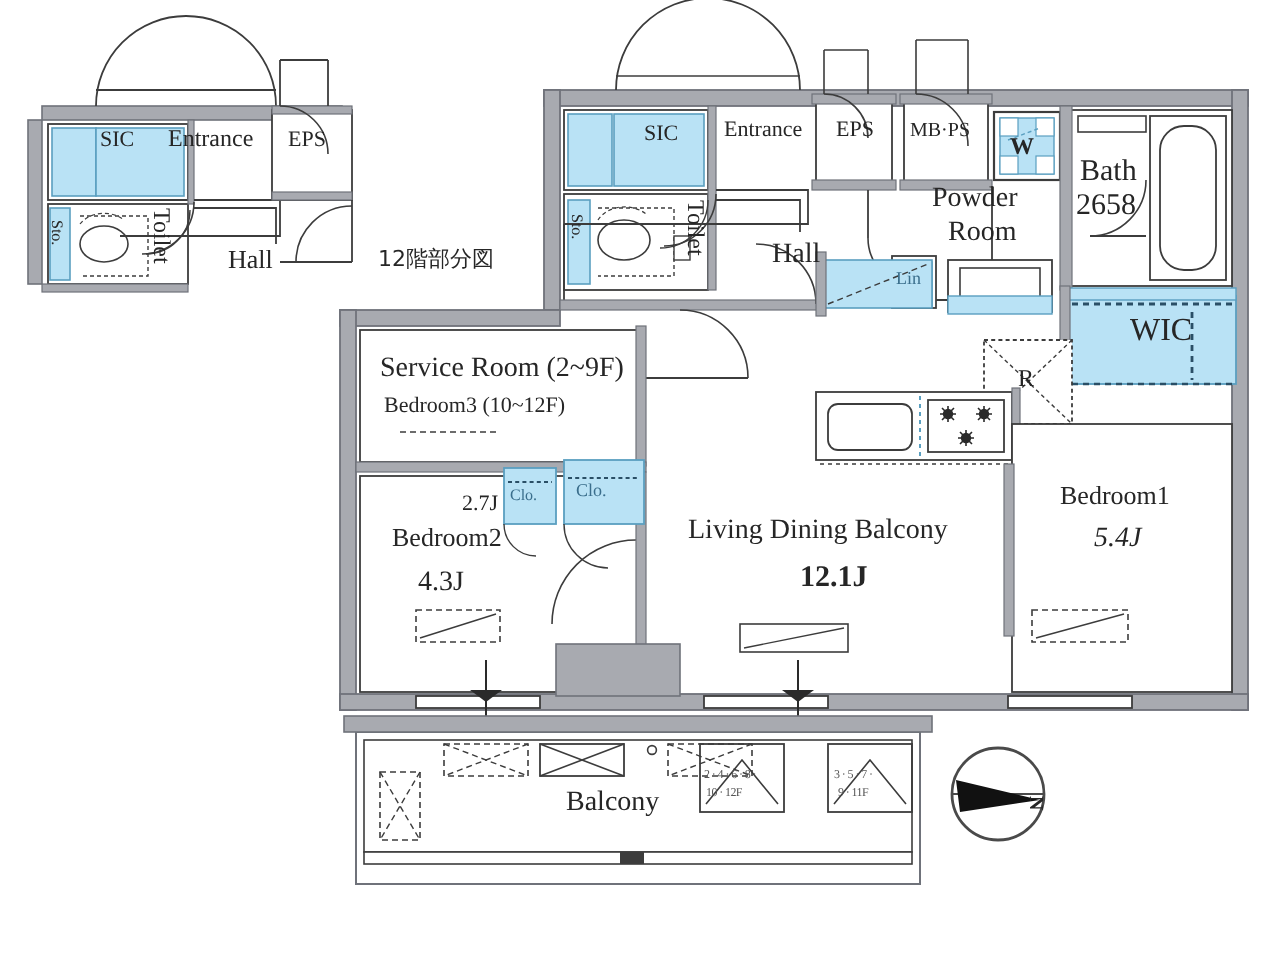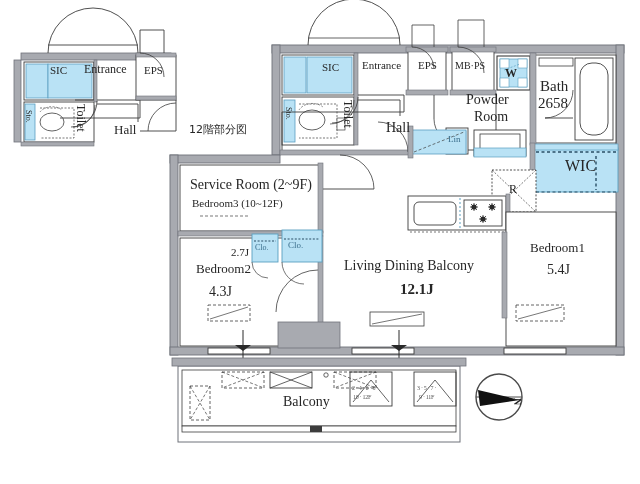--- a/index.html
+++ b/index.html
@@ -303,21 +303,21 @@
 <div class="lbl" style="left:192px;top:197px;font-size:11px;">Bedroom3 (10~12F)</div>
 <div class="lbl" style="left:231px;top:210px;font-size:11px;margin-top:36px;">2.7J</div>
 
 <div class="lbl" style="left:196px;top:261px;font-size:13px;">Bedroom2</div>
 <div class="lbl" style="left:209px;top:284px;font-size:14px;">4.3J</div>
 
 <div class="lbl" style="left:344px;top:258px;font-size:14px;">Living Dining Balcony</div>
 <div class="lbl" style="left:400px;top:281px;font-size:15px;font-weight:bold;">12.1J</div>
 
 <div class="lbl" style="left:530px;top:240px;font-size:13px;">Bedroom1</div>
-<div class="lbl" style="left:547px;top:262px;font-size:14px;">5.4J</div>
+<div class="lbl" style="left:547px;top:262px;font-size:14px;font-style:italic;">5.4J</div>
 
 <div class="lbl" style="left:283px;top:394px;font-size:14px;">Balcony</div>
 
 <div class="lbl tiny" style="left:352px;top:385px;">2 · 4 · 6 · 8 ·</div>
 <div class="lbl tiny" style="left:353px;top:394px;">10 · 12F</div>
 <div class="lbl tiny" style="left:417px;top:385px;">3 · 5 · 7 ·</div>
 <div class="lbl tiny" style="left:419px;top:394px;">9 · 11F</div>
 
 <div class="lbl" style="left:523px;top:398px;font-size:10px;font-weight:bold;transform:rotate(90deg);transform-origin:left top;">N</div>
 

